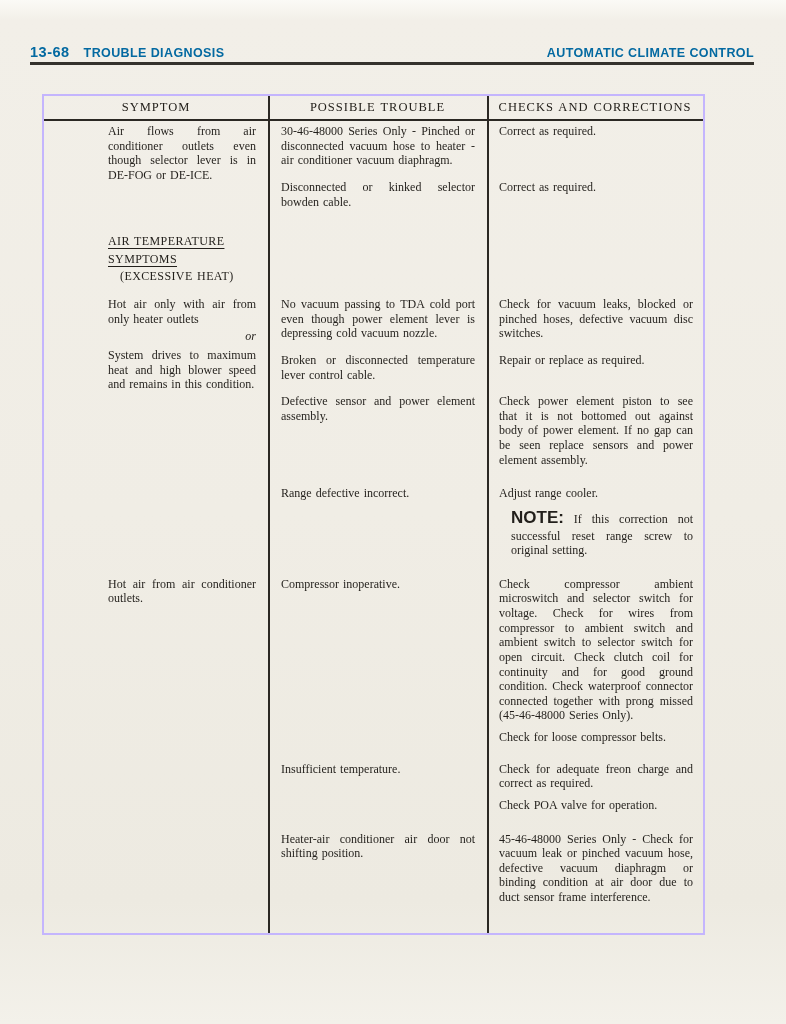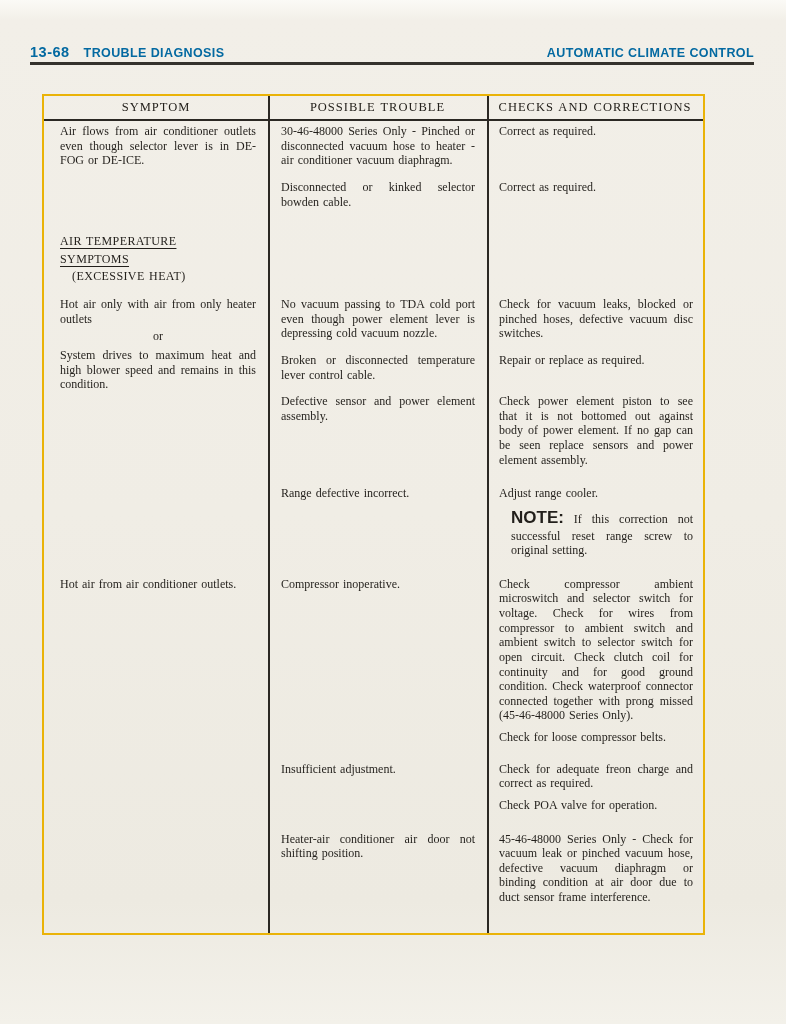--- a/index.html
+++ b/index.html
@@ -22,40 +22,40 @@
   .hdr-title{font-size:12.5px;letter-spacing:.4px;}
   .hdr-right{font-size:12.5px;letter-spacing:.4px;}
   .header-rule{
     position:absolute;left:30px;right:32px;top:62px;height:2.5px;
     background:#35322c;border:none;margin:0;
   }
   
   .trouble-table{
     position:absolute;left:42px;top:94px;width:663px;min-height:841px;
     box-sizing:border-box;
-    border:2px solid #eab308;
+    border:2px solid #c4b5fd;
     display:grid;
     grid-template-columns:224px 219px 1fr;
     align-content:start;
     font-size:12px;line-height:1.22;word-spacing:1px;
   }
   .vline{position:absolute;top:0;bottom:0;width:1.5px;background:#2b2823;}
   .vline-1{left:224px;}
   .vline-2{left:443px;}
   .header-divider{position:absolute;left:0;right:0;top:23px;height:1.6px;background:#2b2823;}
   .th{
     grid-row:1;height:23px;display:flex;align-items:center;justify-content:center;
     font-size:12.5px;letter-spacing:1px;color:#24211c;
   }
   .cell{box-sizing:border-box;}
-  .c1{grid-column:1;padding:5px 12px 0 16px;}
+  .c1{grid-column:1;padding:5px 12px 0 16px;margin-left:48px;}
   .c2{grid-column:2;padding:5px 12px 0 13px;}
   .c3{grid-column:3;padding:5px 10px 0 12px;}
   .cell p{margin:0 0 7px;text-align:justify;}
-  .cell p.center{text-align:center;margin:0 0 4px;}
+  .cell p.center{text-align:right;margin:0 0 4px;font-style:italic;}
   .pt10{padding-top:10px;}
   .pt12{padding-top:12px;}
   .pt18{padding-top:18px;}
   .section-heading p{margin:0 0 3px;text-align:left;letter-spacing:.4px;}
   .uline{text-decoration:underline;text-underline-offset:2.5px;}
   .indent1{padding-left:12px;}
   .note{padding-left:12px;}
   .note .note-label{font-weight:700;font-family:"Liberation Sans","DejaVu Sans",sans-serif;font-size:17px;}
 </style>
 </head>
@@ -141,21 +141,21 @@
   </div>
   <div class="cell c2 pt12" style="grid-row:9">
     <p>Compressor inoperative.</p>
   </div>
   <div class="cell c3 pt12" style="grid-row:9">
     <p>Check compressor ambient microswitch and selector switch for voltage. Check for wires from compressor to ambient switch and ambient switch to selector switch for open circuit. Check clutch coil for continuity and for good ground condition. Check waterproof connector connected together with prong missed (45-46-48000 Series Only).</p>
     <p>Check for loose compressor belts.</p>
   </div>
 
   <div class="cell c2 pt10" style="grid-row:10">
-    <p>Insufficient adjustment.</p>
+    <p>Insufficient temperature.</p>
   </div>
   <div class="cell c3 pt10" style="grid-row:10">
     <p>Check for adequate freon charge and correct as required.</p>
     <p>Check POA valve for operation.</p>
   </div>
 
   <div class="cell c2 pt12" style="grid-row:11">
     <p>Heater-air conditioner air door not shifting position.</p>
   </div>
   <div class="cell c3 pt12" style="grid-row:11">

